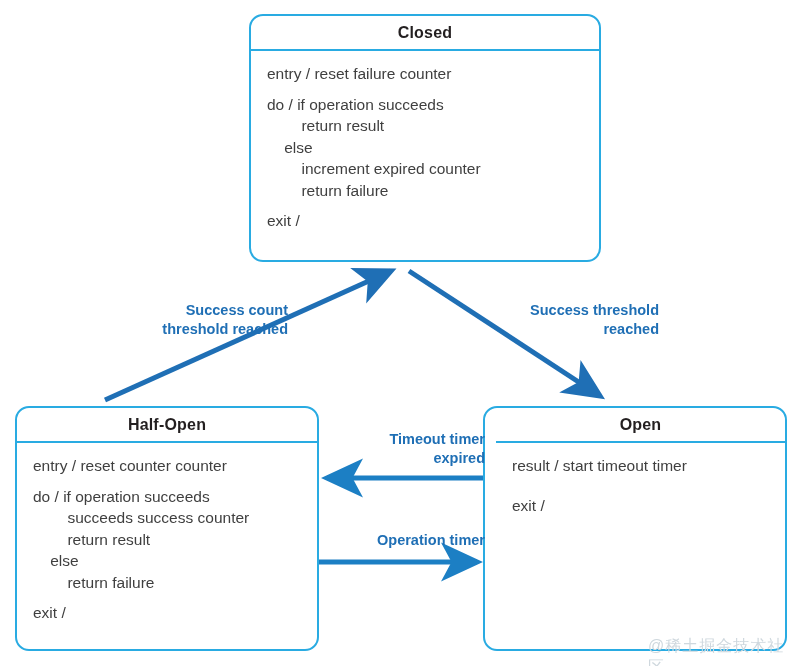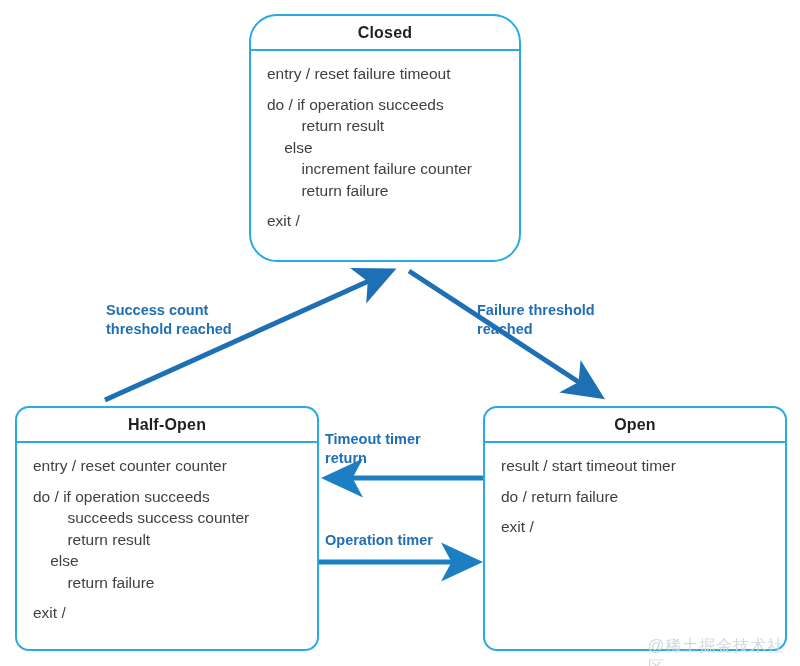--- a/index.html
+++ b/index.html
@@ -59,32 +59,32 @@
     white-space: pre;
     padding: 3px 0;
     font-size: 15.5px;
     color: #3f3f3f;
   }
   .state-line.blank {
     height: 9px;
     padding: 0;
   }
 
-  #box-closed   { left: 249px; top: 14px;  width: 272px; height: 248px; border-radius: 28px; }
+  #box-closed   { left: 249px; top: 14px;  width: 352px; height: 248px; }
   #box-halfopen { left: 15px;  top: 406px; width: 304px; height: 245px; }
-  #box-open     { left: 483px; top: 406px; width: 304px; height: 245px; }
+  #box-open     { left: 483px; top: 406px; width: 304px; height: 245px; padding-left: 11px; }
 
   
   .edge-label {
     position: absolute;
     font-weight: bold;
     font-size: 14.5px;
     line-height: 1.32;
     color: #1F6FB5;
-    text-align: left;
+    text-align: right;
     white-space: pre-line;
   }
   #label-success  { left: 106px; top: 301px; width: 182px; }
   #label-failure  { left: 477px; top: 301px; width: 182px; }
   #label-timeout  { left: 325px; top: 430px; width: 160px; }
   #label-opfailed { left: 325px; top: 531px; width: 160px; }
 
   
   #watermark {
     position: absolute;
@@ -124,26 +124,26 @@
     </g>
 
     <g>
       <line x1="319" y1="562" x2="477" y2="562" stroke="#1C7FC4" stroke-width="5" marker-end="url(#arrow-mid)"></line>
     </g>
   </svg>
 
   <div id="box-closed" class="state-box">
     <div class="state-title">Closed</div>
     <div class="state-body">
-      <div class="state-line">entry / reset failure timeout</div>
+      <div class="state-line">entry / reset failure counter</div>
       <div class="state-line blank"></div>
       <div class="state-line">do / if operation succeeds</div>
       <div class="state-line">        return result</div>
       <div class="state-line">    else</div>
-      <div class="state-line">        increment failure counter</div>
+      <div class="state-line">        increment expired counter</div>
       <div class="state-line">        return failure</div>
       <div class="state-line blank"></div>
       <div class="state-line">exit /</div>
     </div>
   </div>
 
   <div id="box-halfopen" class="state-box">
     <div class="state-title">Half-Open</div>
     <div class="state-body">
       <div class="state-line">entry / reset counter counter</div>
@@ -156,32 +156,31 @@
       <div class="state-line blank"></div>
       <div class="state-line">exit /</div>
     </div>
   </div>
 
   <div id="box-open" class="state-box">
     <div class="state-title">Open</div>
     <div class="state-body">
       <div class="state-line">result / start timeout timer</div>
       <div class="state-line blank"></div>
-      <div class="state-line">do / return failure</div>
       <div class="state-line blank"></div>
       <div class="state-line">exit /</div>
     </div>
   </div>
 
   <div id="label-success" class="edge-label">Success count
 threshold reached</div>
 
-  <div id="label-failure" class="edge-label">Failure threshold
+  <div id="label-failure" class="edge-label">Success threshold
 reached</div>
 
   <div id="label-timeout" class="edge-label">Timeout timer
-return</div>
+expired</div>
 
   <div id="label-opfailed" class="edge-label">Operation timer</div>
 
   <div id="watermark">@稀土掘金技术社区</div>
 
 </div>
 
 </body></html>

